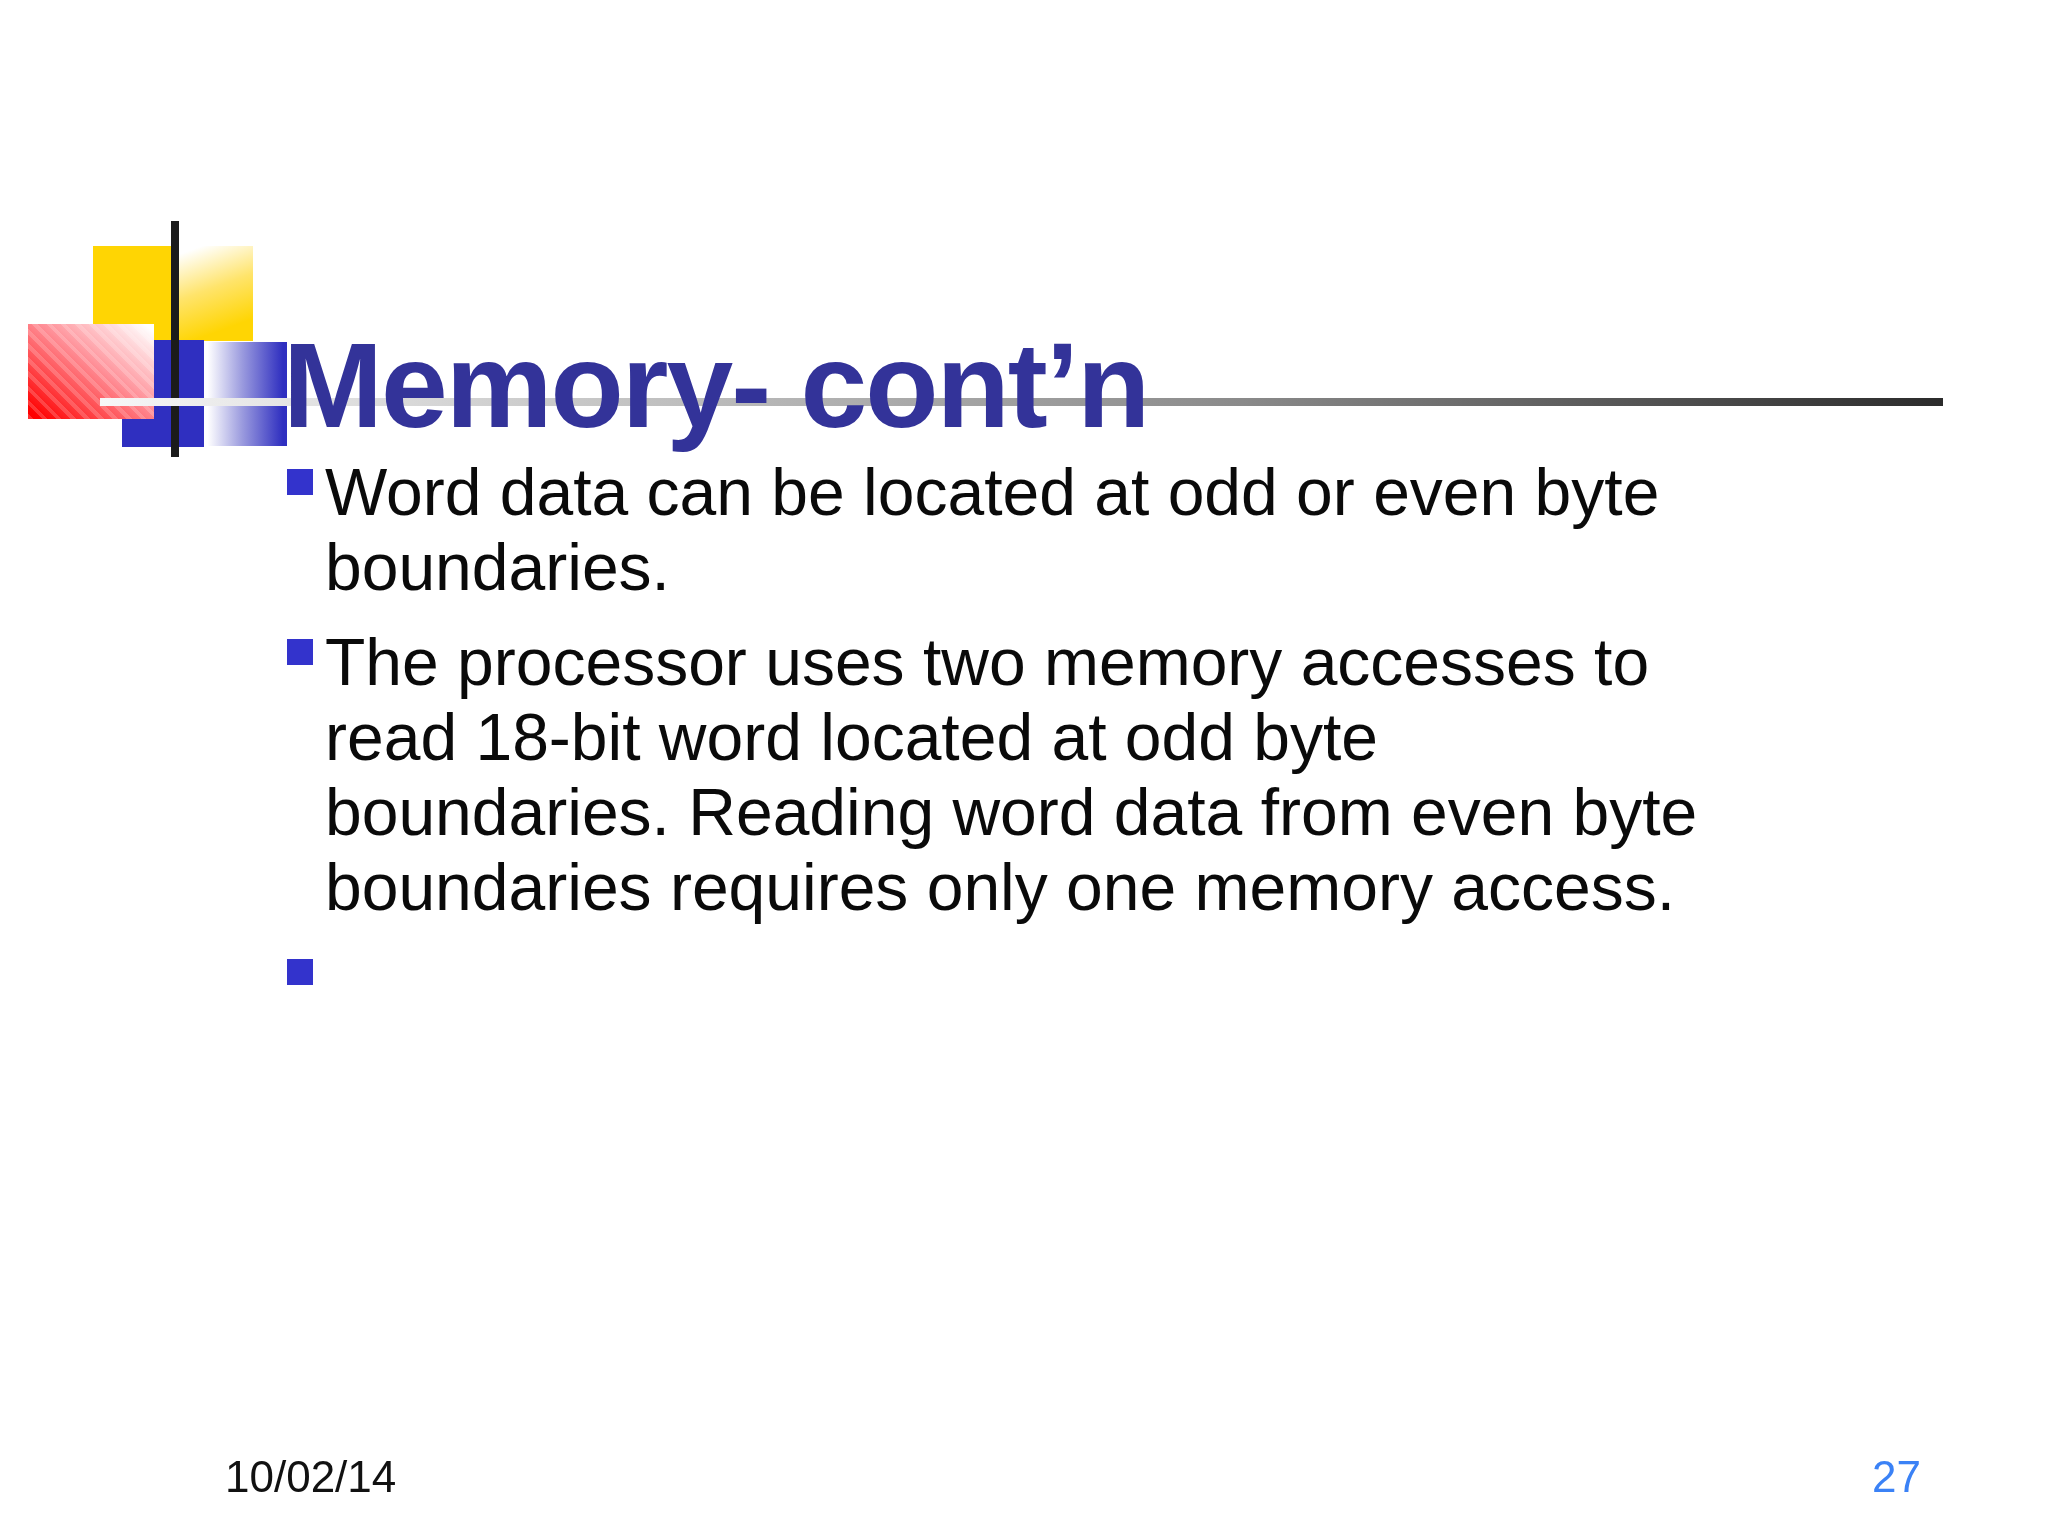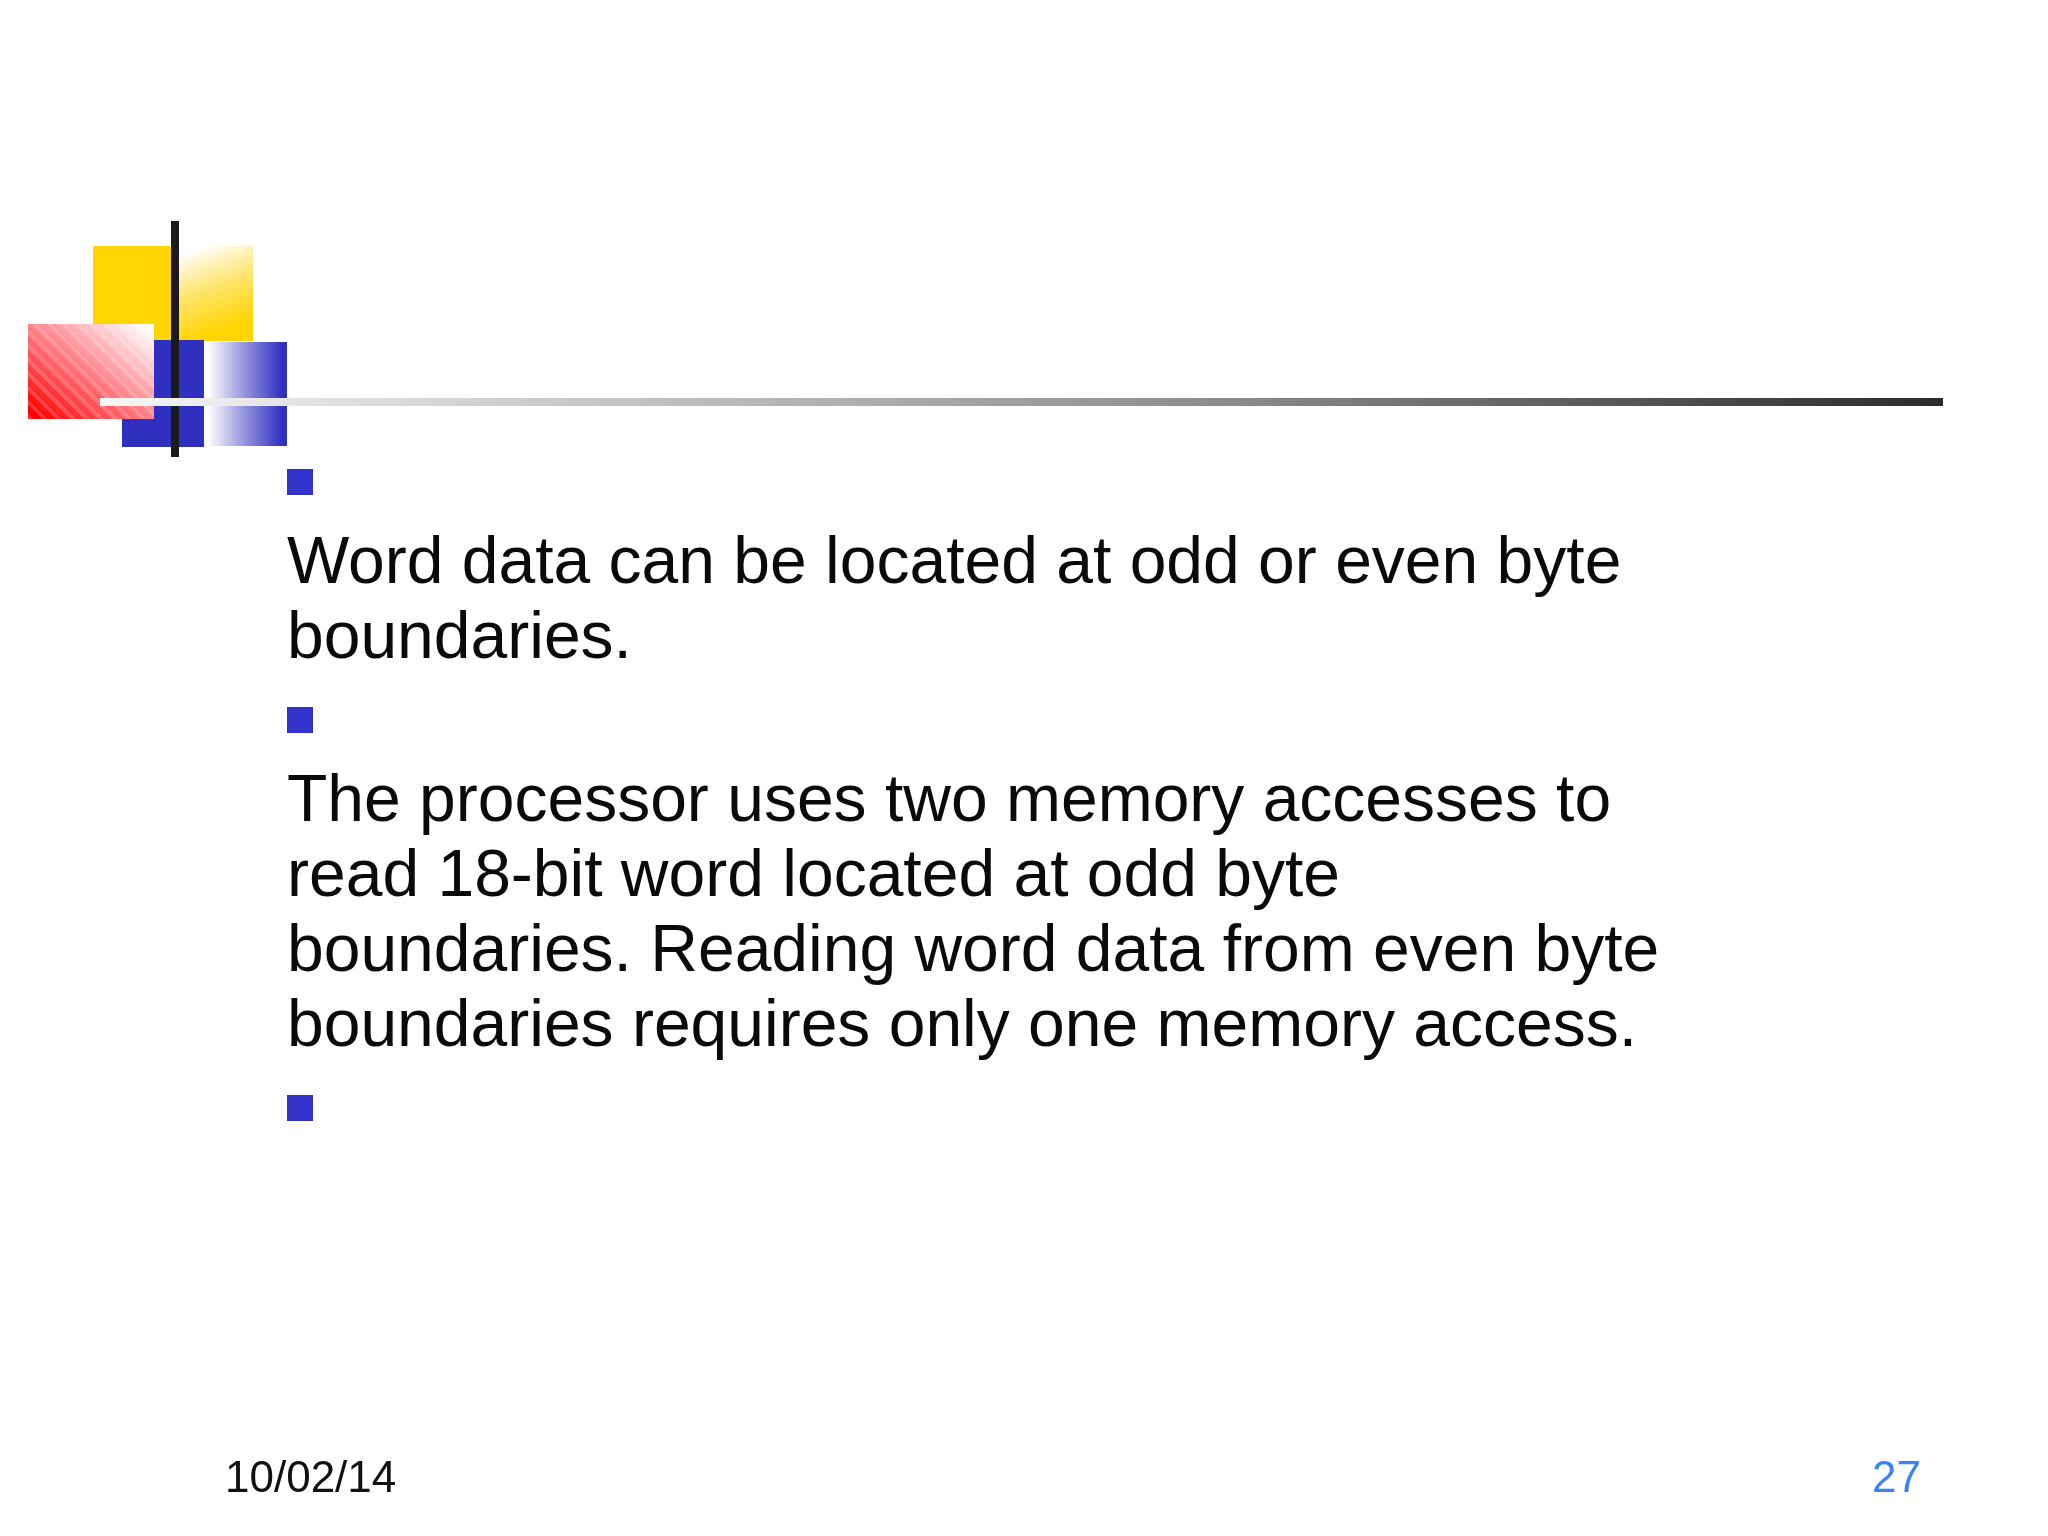--- a/index.html
+++ b/index.html
@@ -64,23 +64,22 @@
   }
   
   .body-block{
     position:absolute;
     left:287px;top:455px;width:1700px;
     z-index:6;
   }
   .bullet-item{
     display:flex;
     align-items:flex-start;
-    gap:28px;
+    gap:12px;
     margin:0 0 20px 0;
-    flex-direction:column;
   }
   .bullet-marker{
     flex:none;
     width:26px;height:26px;
     margin-top:14px;
     background:var(--bullet-square,#3333cc);
   }
   .bullet-text{
     margin:0;
     font-size:66px;
@@ -112,20 +111,21 @@
 
   <div class="logo">
     <div class="sq logo-yellow-solid"></div>
     <div class="sq logo-yellow-grad"></div>
     <div class="sq logo-blue-solid"></div>
     <div class="sq logo-blue-grad"></div>
     <div class="sq logo-red"></div>
     <div class="sq logo-vline"></div>
   </div>
 
+  <h1 class="page-title">Memory- cont’n</h1>
   <div class="title-rule"></div>
 
   <div class="body-block">
 
     <div class="bullet-item">
       <span class="bullet-marker"></span>
       <p class="bullet-text"><span>Word data can be located at odd or even byte
 boundaries.</span></p>
     </div>
 

